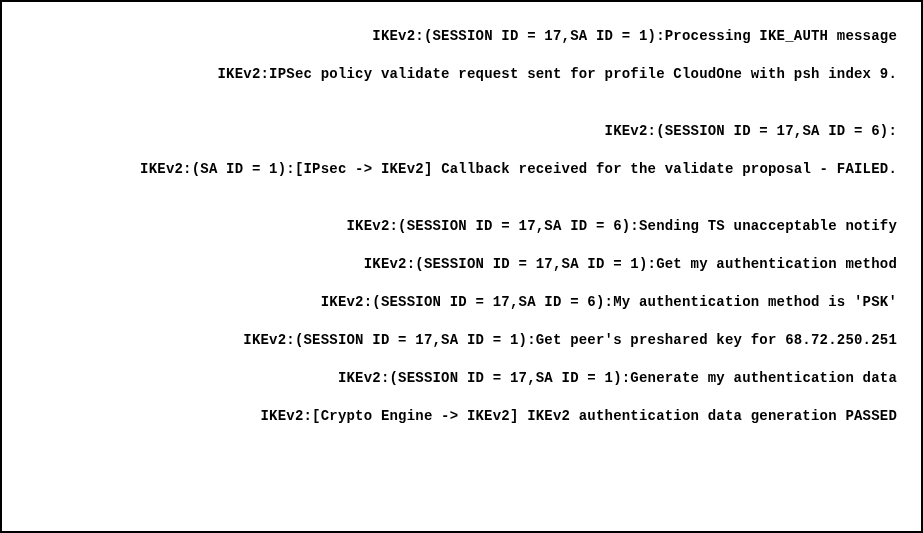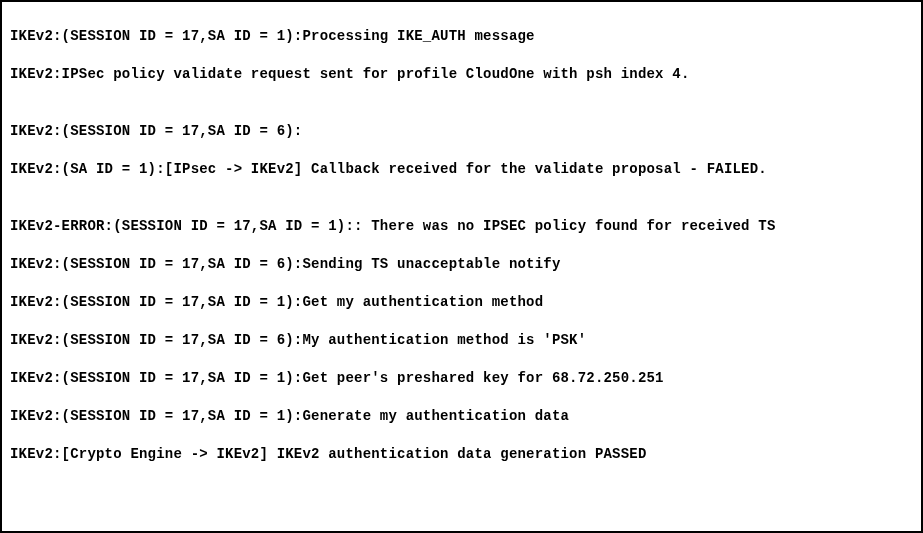--- a/index.html
+++ b/index.html
@@ -8,44 +8,44 @@
     width: 923px;
     height: 533px;
     background: #ffffff;
     overflow: hidden;
   }
   .terminal {
     box-sizing: border-box;
     width: 923px;
     height: 533px;
     border: 2px solid #000000;
-    padding: 6px 8px;
+    padding: 6px 24px;
     font-family: "Courier New", Courier, monospace;
     font-size: 14px;
     line-height: 19px;
     color: #000000;
     white-space: pre;
     font-weight: bold;
     letter-spacing: 0.2px;
+    text-align: right;
   }
   .line {
     display: block;
   }
 </style>
 </head>
 <body>
 
 <div class="terminal">
 <span class="line">IKEv2:(SESSION ID = 17,SA ID = 1):Processing IKE_AUTH message</span>
-<span class="line">IKEv2:IPSec policy validate request sent for profile CloudOne with psh index 4.</span>
+<span class="line">IKEv2:IPSec policy validate request sent for profile CloudOne with psh index 9.</span>
 <span class="line"></span>
 <span class="line">IKEv2:(SESSION ID = 17,SA ID = 6):</span>
 <span class="line">IKEv2:(SA ID = 1):[IPsec -&gt; IKEv2] Callback received for the validate proposal - FAILED.</span>
 <span class="line"></span>
-<span class="line">IKEv2-ERROR:(SESSION ID = 17,SA ID = 1):: There was no IPSEC policy found for received TS</span>
 <span class="line">IKEv2:(SESSION ID = 17,SA ID = 6):Sending TS unacceptable notify</span>
 <span class="line">IKEv2:(SESSION ID = 17,SA ID = 1):Get my authentication method</span>
 <span class="line">IKEv2:(SESSION ID = 17,SA ID = 6):My authentication method is 'PSK'</span>
 <span class="line">IKEv2:(SESSION ID = 17,SA ID = 1):Get peer's preshared key for 68.72.250.251</span>
 <span class="line">IKEv2:(SESSION ID = 17,SA ID = 1):Generate my authentication data</span>
 <span class="line">IKEv2:[Crypto Engine -&gt; IKEv2] IKEv2 authentication data generation PASSED</span>
 
 
 
 

